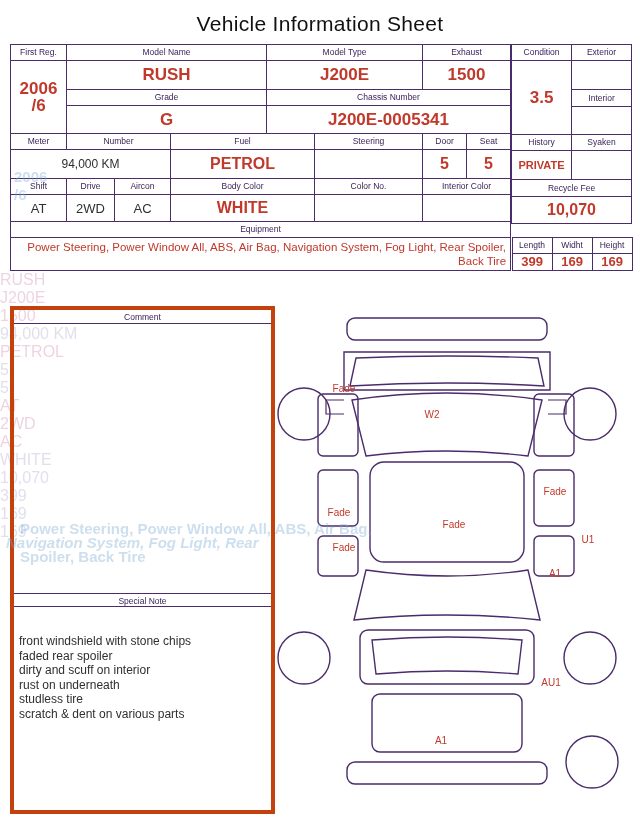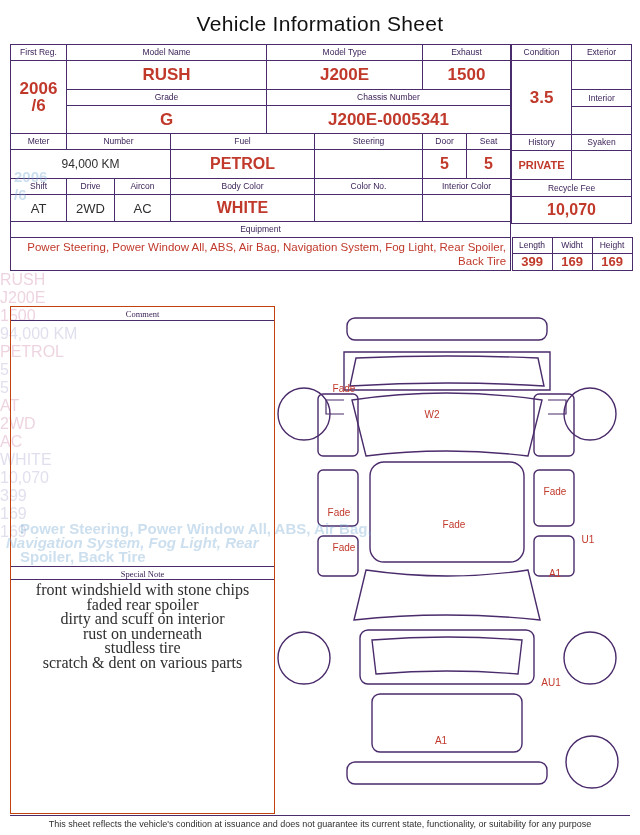--- a/index.html
+++ b/index.html
@@ -64,25 +64,26 @@
   
   .boxhdr {
     font-size: 8.5px;
     color:#3b2358;
     text-align:center;
     border-bottom:1px solid #4a2b6b;
     height:14px;
     line-height:14px;
   }
   .notes {
-    font-size: 16px;
+    font-size: 12px;
     color:#2f2f2f;
     line-height: 14.5px;
     padding: 3px 5px;
-    text-align: center;
+    text-align: left;
+    margin-top: 24px;
   }
   .footer {
     position:absolute;
     left:10px; right:10px; bottom:6px;
     border-top:1px solid #4a2b6b;
     font-size:9px;
     color:#2f2f2f;
     padding-top:3px;
     text-align:center;
   }
@@ -241,21 +242,21 @@
               </tr>
             </tbody>
                 </table>
           </td>
         </tr>
       </tbody>
         </table>
     </div>
   </div>
 
-  <div style="position:absolute; left:10px; top:306px; width:265px; height:508px; border:1px solid #c2410c;font-family:Liberation Serif, serif;">
+  <div style="position:absolute; left:10px; top:306px; width:265px; height:508px; border:4px solid #c2410c;">
     <div class="boxhdr">Comment</div>
     <div style="height:245px; position:relative;">
       <div class="notes"></div>
     </div>
     <div class="boxhdr" style="border-top:1px solid #4a2b6b;">Special Note</div>
     <div class="notes">
       <div>front windshield with stone chips</div>
       <div>faded rear spoiler</div>
       <div>dirty and scuff on interior</div>
       <div>rust on underneath</div>
@@ -330,14 +331,13 @@
       <div class="wm3" style="left: 192px; top: 448px;">WHITE</div>
       <div class="wm3" style="left: 195px; top: 474px;">10,070</div>
       <div class="wm" style="left: 20px; top: 520px;">Power Steering, Power Window  All, ABS, Air Bag,</div>
       <div class="wm" style="left: 6px; top: 534px; font-style: italic;">Navigation System, Fog Light, Rear</div>
       <div class="wm" style="left: 20px; top: 548px;">Spoiler, Back Tire</div>
       <div class="wm3" style="left: 190px; top: 572px;">399</div>
       <div class="wm3" style="left: 228px; top: 572px;">169</div>
       <div class="wm3" style="left: 266px; top: 572px;">169</div>
     </div>
 
-  <div class="footer">This sheet reflects the vehicle's condition at issuance and does not guarantee its current state, functionality, or suitability for any purpose</div>
 </div>
 
 </body></html>

